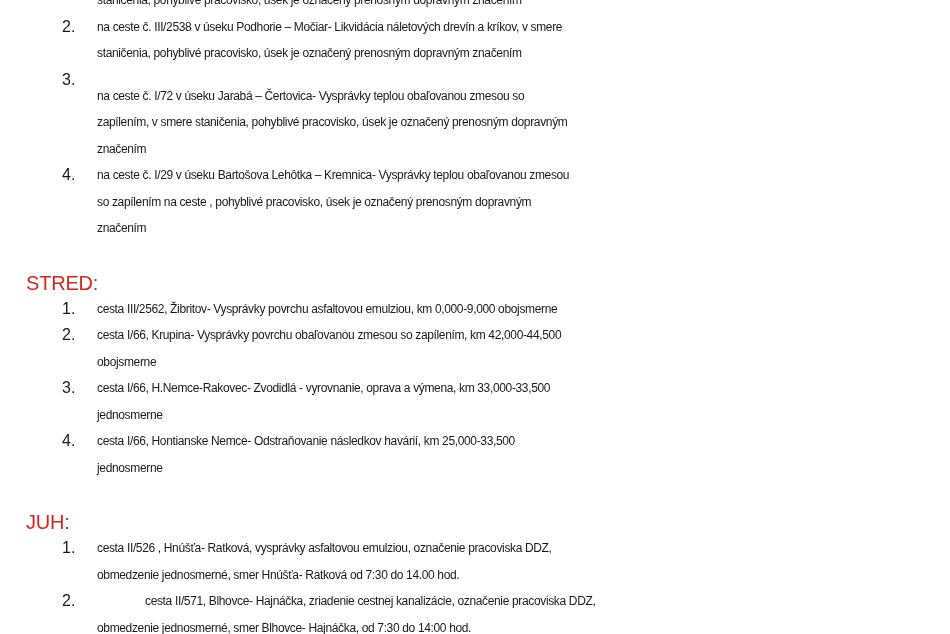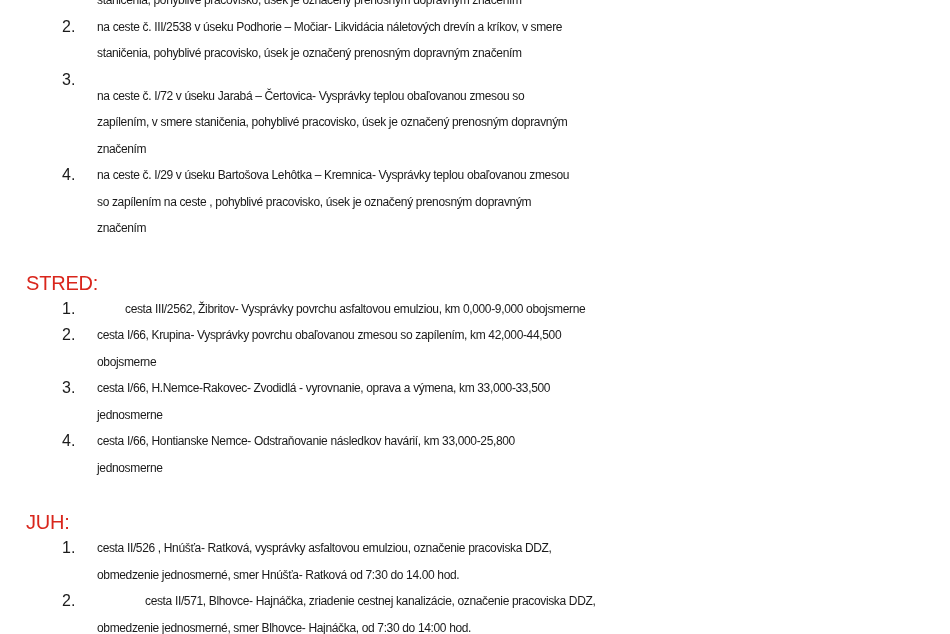--- a/index.html
+++ b/index.html
@@ -98,41 +98,41 @@
     </li>
   </ol>
 
   <div class="gap-a"></div>
 
   <div class="section-heading">STRED:</div>
   <ol class="list">
     <li class="item">
       <span class="num">1.</span>
       <span class="text">
-        <span class="line" style="display: block; margin-left: 28px;">cesta III/2562, Žibritov- Vysprávky povrchu asfaltovou emulziou, km 0,000-9,000 obojsmerne</span>
+        <span class="line" style="display: block;">cesta III/2562, Žibritov- Vysprávky povrchu asfaltovou emulziou, km 0,000-9,000 obojsmerne</span>
       </span>
     </li>
     <li class="item">
       <span class="num">2.</span>
       <span class="text">
         <span class="line" style="display: block;">cesta I/66, Krupina- Vysprávky povrchu obaľovanou zmesou so zapílením, km 42,000-44,500</span>
         <span class="line" style="display: block;">obojsmerne</span>
       </span>
     </li>
     <li class="item">
       <span class="num">3.</span>
       <span class="text">
         <span class="line" style="display: block;">cesta I/66, H.Nemce-Rakovec- Zvodidlá - vyrovnanie, oprava a výmena, km 33,000-33,500</span>
         <span class="line" style="display: block;">jednosmerne</span>
       </span>
     </li>
     <li class="item">
       <span class="num">4.</span>
       <span class="text">
-        <span class="line" style="display: block;">cesta I/66, Hontianske Nemce- Odstraňovanie následkov havárií, km 33,000-25,800</span>
+        <span class="line" style="display: block;">cesta I/66, Hontianske Nemce- Odstraňovanie následkov havárií, km 25,000-33,500</span>
         <span class="line" style="display: block;">jednosmerne</span>
       </span>
     </li>
   </ol>
 
   <div class="gap-b"></div>
 
   <div class="section-heading">JUH:</div>
   <ol class="list">
     <li class="item">

